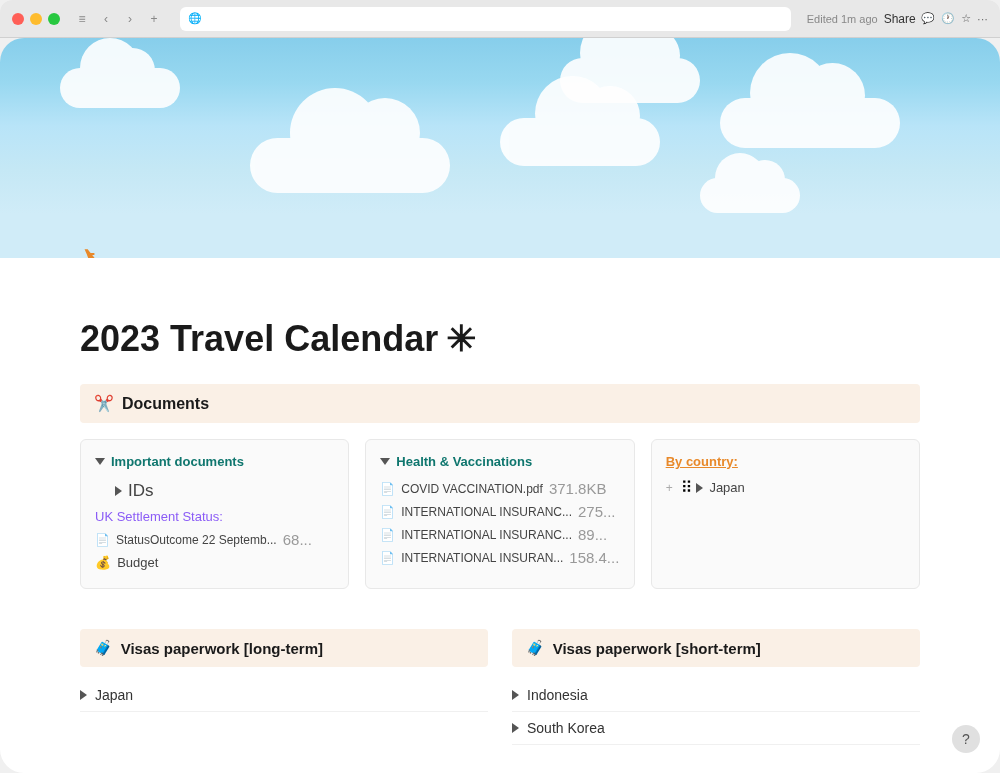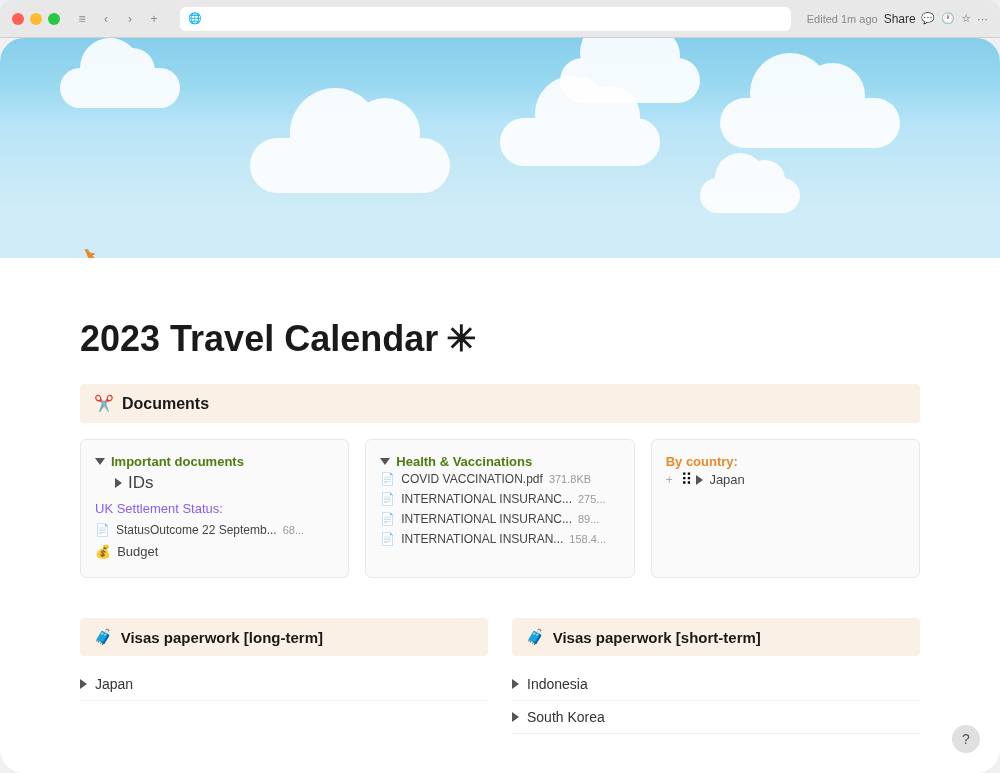--- a/index.html
+++ b/index.html
@@ -226,21 +226,22 @@
     .doc-column {
       background: #fafafa;
       border: 1px solid #e8e8e8;
       border-radius: 6px;
       padding: 14px;
     }
 
     .doc-group-header {
       font-size: 13px;
       font-weight: 600;
-      color: #4d7c0f;
+      color: #0f766e;
+      margin-bottom: 8px;
       display: flex;
       align-items: center;
       gap: 6px;
     }
 
     .triangle-down {
       width: 0;
       height: 0;
       border-left: 5px solid transparent;
       border-right: 5px solid transparent;
@@ -282,38 +283,39 @@
       padding: 3px 0;
     }
 
     .doc-file-icon {
       font-size: 12px;
       color: #666;
     }
 
     .doc-file-size {
       color: #999;
-      font-size: 11px;
+      font-size: 15px;
     }
 
     .budget-item {
       display: flex;
       align-items: center;
       gap: 6px;
       font-size: 13px;
       color: #444;
       padding: 4px 0;
     }
 
     
     .by-country-label {
       font-size: 13px;
       font-weight: 600;
       color: #E8892A;
-      margin-bottom: 0;
+      margin-bottom: 8px;
+      text-decoration: underline;
     }
 
     .country-item {
       display: flex;
       align-items: center;
       gap: 6px;
       font-size: 13px;
       color: #444;
       padding: 3px 0;
     }

